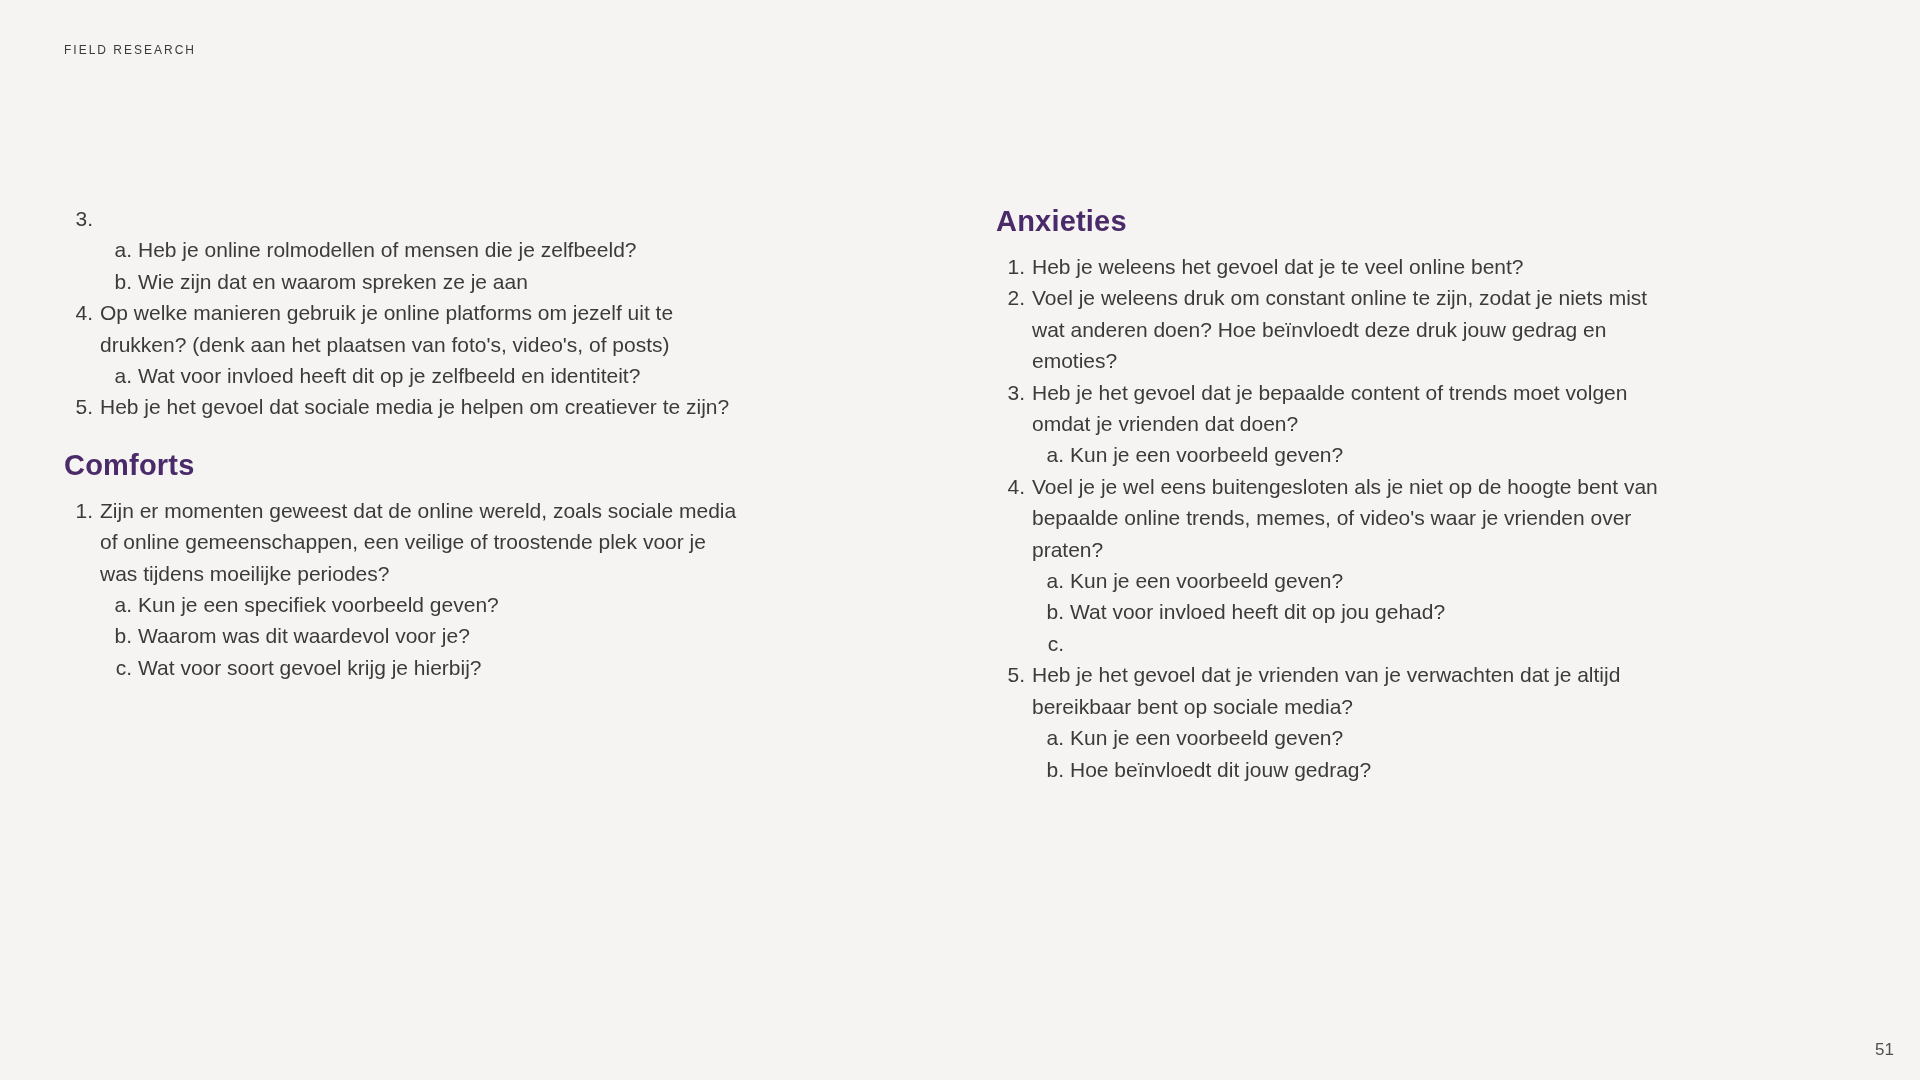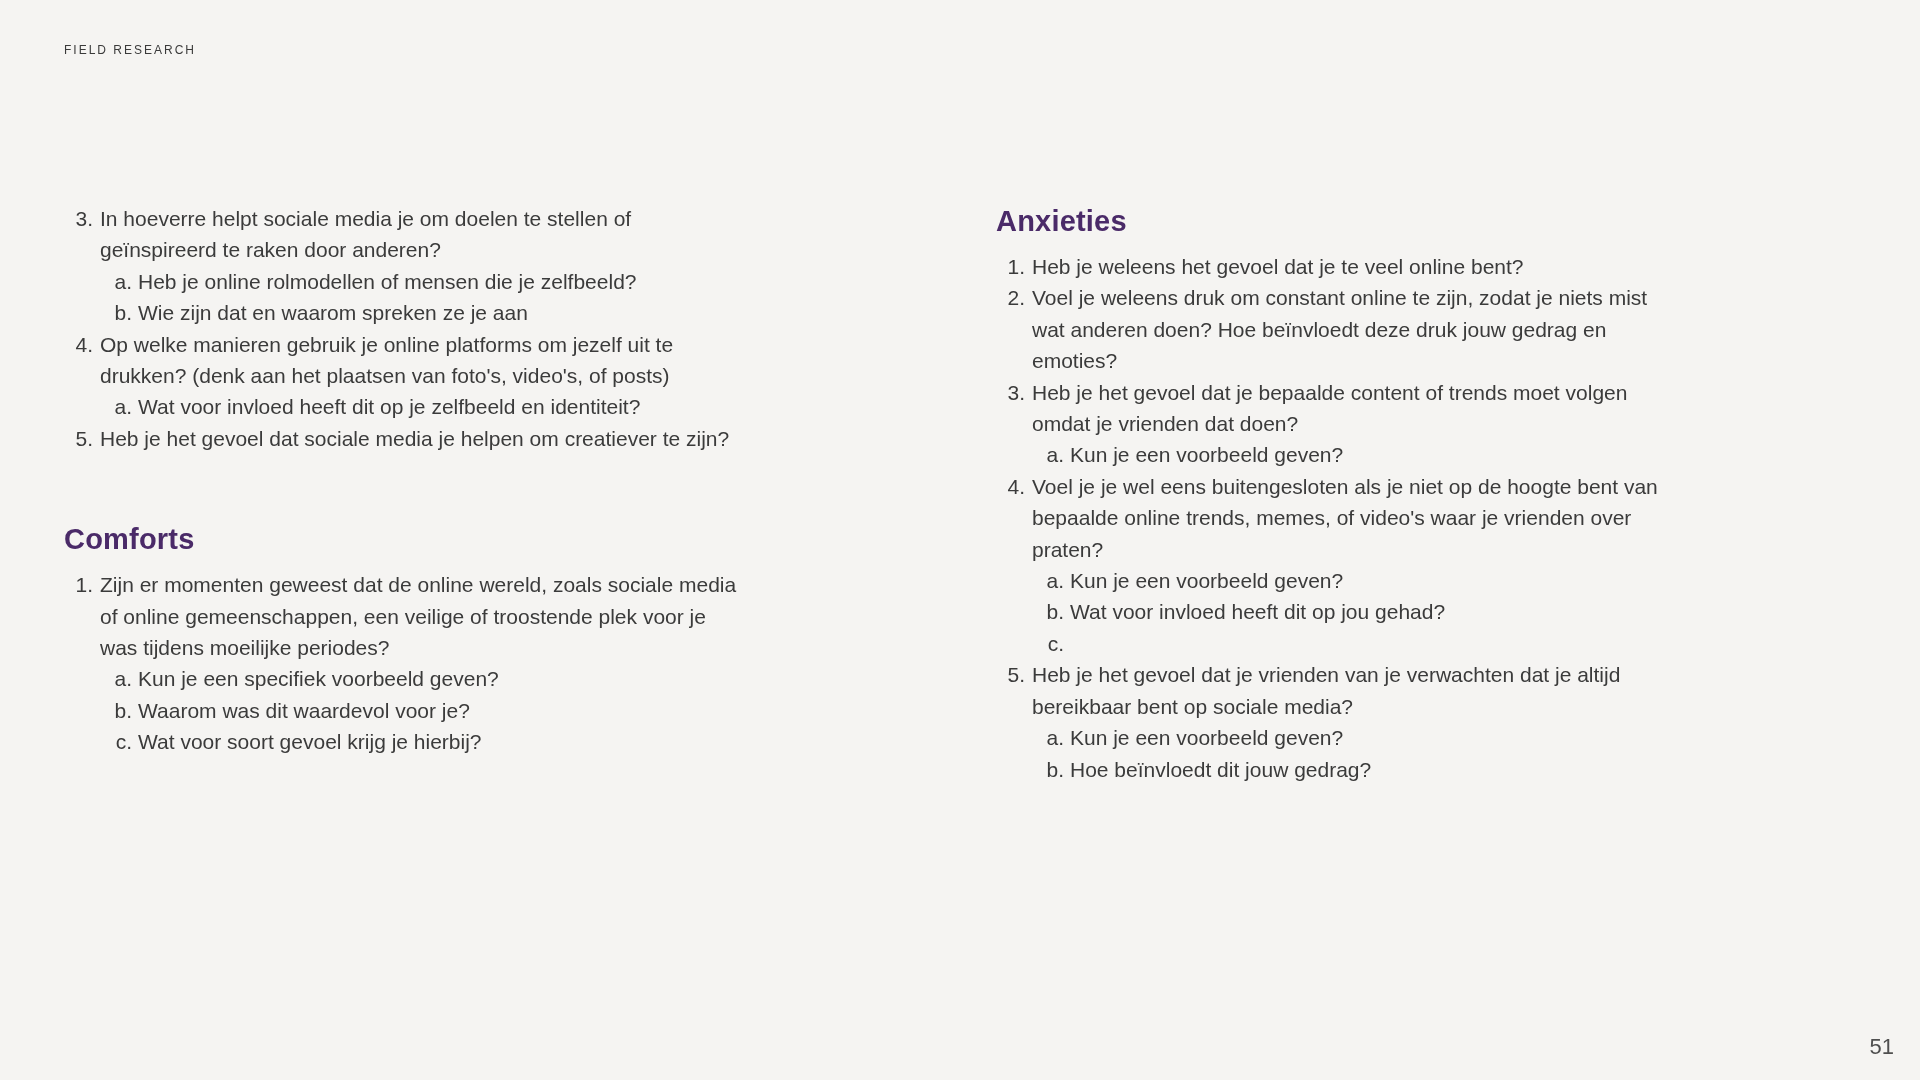--- a/index.html
+++ b/index.html
@@ -35,21 +35,21 @@
     font-weight: 400;
     color: #2b2b2b;
     letter-spacing: 0.5px;
   }
   .col {
     position: absolute;
     top: 203px;
   }
   .col-left  { left: 64px;  width: 890px; }
   .col-right { left: 996px; width: 910px; }
-  .qsection + .qsection { margin-top: 67px; }
+  .qsection + .qsection { margin-top: 24px; }
   .heading {
     margin: 0 0 12px 0;
     font-size: 29px;
     line-height: 36px;
     font-weight: 600;
     color: var(--heading-color, #4a2a68);
     letter-spacing: 0.2px;
   }
   .qlist {
     font-size: 21px;
@@ -66,39 +66,37 @@
   .item .text { white-space: pre-line; }
   .item.sub { margin-left: 46px; }
   .item.sub .marker {
     flex: 0 0 28px;
     padding-right: 6px;
   }
   .page-number {
     position: absolute;
     right: 26px;
     bottom: 20px;
-    font-size: 22px;
+    font-size: 17px;
     color: #4f4f4f;
   }
 </style>
 </head>
 <body>
 
 <div class="slide" style="--bg-color: #f5f4f2; --text-color: #3b3b3b; --heading-color: #4a2a68;">
   <header class="slide-header">
     <div class="eyebrow">FIELD RESEARCH</div>
   </header>
 
   <div class="col col-left">
       <section class="qsection">
         <div class="qlist">
           <div class="item">
             <span class="marker">3.</span>
-            <span class="text">In hoeverre helpt sociale media je om doelen te stellen of
-geïnspireerd te raken door anderen?</span>
           </div>
           <div class="item sub">
             <span class="marker">a.</span>
             <span class="text">Heb je online rolmodellen of mensen die je zelfbeeld?</span>
           </div>
           <div class="item sub">
             <span class="marker">b.</span>
             <span class="text">Wie zijn dat en waarom spreken ze je aan</span>
           </div>
           <div class="item">

